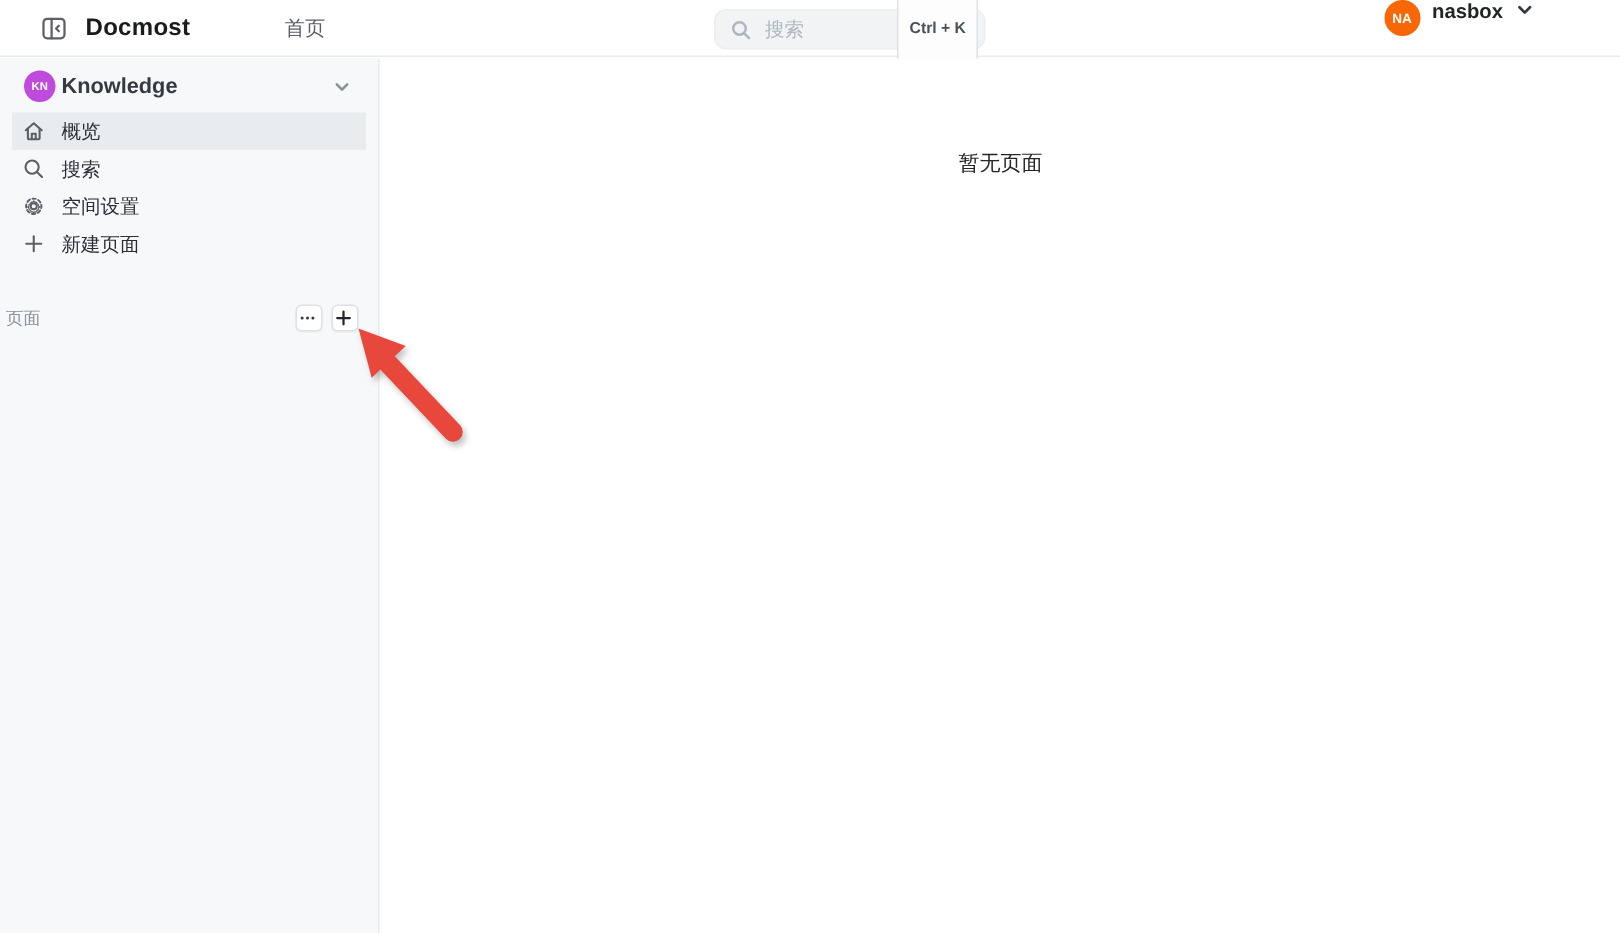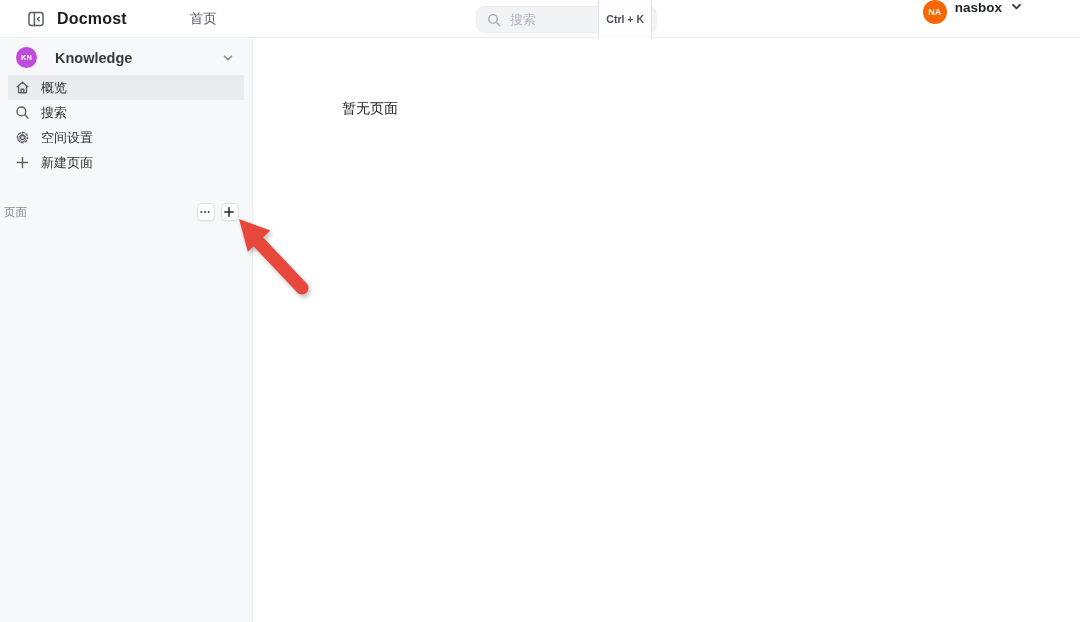--- a/index.html
+++ b/index.html
@@ -42,21 +42,21 @@
   }
   .user-name { font-size:13.5px; font-weight:bold; color:#212529; }
 
   
   .sidebar {
     position:absolute; left:0; top:39px; width:253px; height:583px;
     background:#f7f8fa; border-right:1px solid #e9ecef;
   }
   .space-header {
     margin:5px 8px 2px; padding:3px 8px; border-radius:4px;
-    display:flex; align-items:center; gap:18px; cursor:pointer;
+    display:flex; align-items:center; gap:4px; cursor:pointer;
   }
   .space-avatar {
     width:21px; height:21px; border-radius:50%;
     display:flex; align-items:center; justify-content:center;
     color:#fff; font-size:7.5px; font-weight:bold;
   }
   .space-name { flex:1; font-size:14.5px; font-weight:bold; color:#343a40; }
 
   .menu { padding:2px 8px 0; }
   .menu-item {
@@ -83,21 +83,21 @@
   .main { position:absolute; left:254px; top:39px; width:826px; height:583px; background:#fff; }
   .content { width:650px; margin:0 auto; padding-top:42px; }
   .tabs { display:flex; border-bottom:1px solid #e9ecef; }
   .tab {
     display:inline-flex; align-items:center; gap:9px;
     padding:6px 15px 9px; margin-bottom:-1px; cursor:pointer;
     font-size:13.5px; color:#212529;
   }
   .tab.active { border-bottom:3px solid #336fad; }
   .tab .ticon { width:15px; height:15px; display:flex; color:#212529; }
-  .empty-state { text-align:left; margin-top:19px; font-size:14px; font-weight:500; color:#25262b; }
+  .empty-state { text-align:center; margin-top:19px; font-size:14px; font-weight:500; color:#25262b; }
 
   
   .arrow-annotation {
     position:absolute; left:222px; top:210px; width:92px; height:92px;
     filter:drop-shadow(2px 3px 2px rgba(120,120,120,.45));
     pointer-events:none;
   }
 
   svg { display:block; }
 </style>

